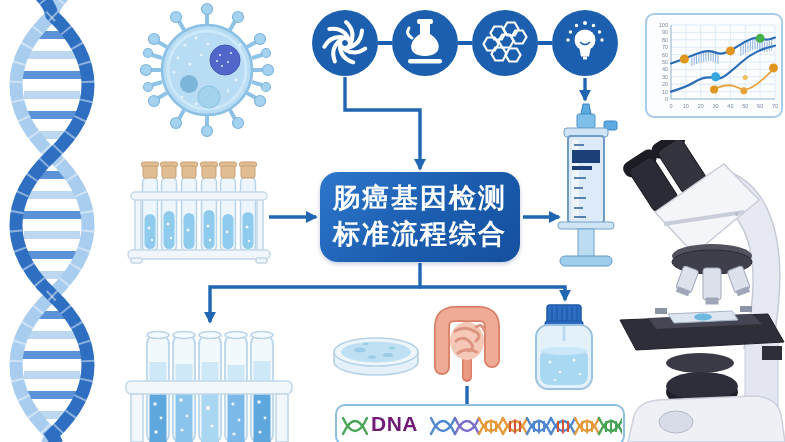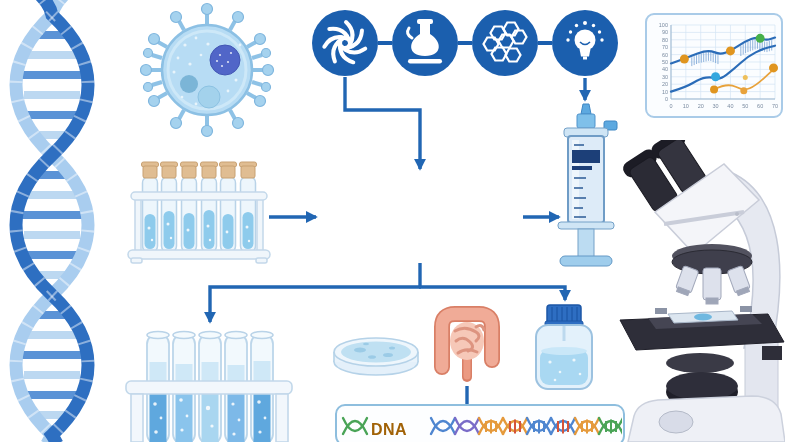--- a/index.html
+++ b/index.html
@@ -8,22 +8,22 @@
   .abs{position:absolute;}
   #center-box{left:320px;top:172px;width:200px;height:90px;border-radius:18px;
       background:linear-gradient(135deg,#2d77cc 0%,#1b5cae 55%,#15509e 100%);
       display:flex;flex-direction:column;align-items:center;justify-content:center;
       color:#fff;font-weight:bold;font-size:27px;line-height:1.32;letter-spacing:2px;
       box-shadow:0 2px 4px rgba(20,60,120,.25);}
   #chart-panel{left:645px;top:13px;width:138px;height:105px;background:#fbfdff;
       border:2px solid #a9cbe8;border-radius:9px;box-sizing:border-box;}
   #dna-banner{left:335px;top:404px;width:290px;height:42px;background:#fdfeff;
       border:2.5px solid #8ebede;border-radius:10px;box-sizing:border-box;overflow:hidden;}
-  #dna-banner .dna-label{position:absolute;left:34px;top:15px;font-size:16px;font-weight:bold;
-      color:#a16207;letter-spacing:.5px;}
+  #dna-banner .dna-label{position:absolute;left:34px;top:6px;font-size:21px;font-weight:bold;
+      color:#701a75;letter-spacing:.5px;}
   svg{display:block;}
 </style>
 </head>
 <body>
 
 <div id="canvas">
 
   <svg class="abs" style="left:0;top:0" width="108" height="442" viewBox="0 0 108 442">
     <g>
       <g fill="#5b93d6">
@@ -325,20 +325,24 @@
     <g fill="#f0f6fb" stroke="#c3d8ea" stroke-width="1.5">
       <rect x="135" y="197" width="6" height="58"></rect>
         <rect x="257" y="197" width="6" height="58"></rect>
       <rect x="131" y="192" width="136" height="8" rx="4"></rect>
       <rect x="128" y="250" width="142" height="9" rx="4.5"></rect>
       <rect x="131" y="258" width="11" height="5" rx="2"></rect>
         <rect x="256" y="258" width="11" height="5" rx="2"></rect>
     </g>
   </svg>
 
+  <div id="center-box" class="abs">
+    <span>肠癌基因检测</span>
+    <span>标准流程综合</span>
+  </div>
 
   <svg class="abs" style="left:552px;top:96px" width="70" height="176" viewBox="552 96 70 176">
     <path d="M583,104 L589,104 L591,114 L581,114 Z" fill="#5da9e0" stroke="#3f87c4"></path>
     <rect x="577" y="114" width="18" height="14" rx="2" fill="#7fc0ea" stroke="#4f93cc"></rect>
     <rect x="604" y="121" width="13" height="9" rx="2" fill="#5da9e0" stroke="#3f87c4"></rect>
     <rect x="564" y="128" width="44" height="9" rx="3" fill="#cfe5f5" stroke="#74a1c8"></rect>
     <rect x="568" y="136" width="36" height="87" rx="3" fill="#ddebf8" stroke="#6f9cc6" stroke-width="2"></rect>
     <rect x="572" y="140" width="7" height="79" fill="#eef6fc"></rect>
     <rect x="572" y="150" width="28" height="13" fill="#1c3f78"></rect>
     <rect x="572" y="166" width="20" height="4" fill="#1c3f78"></rect>

